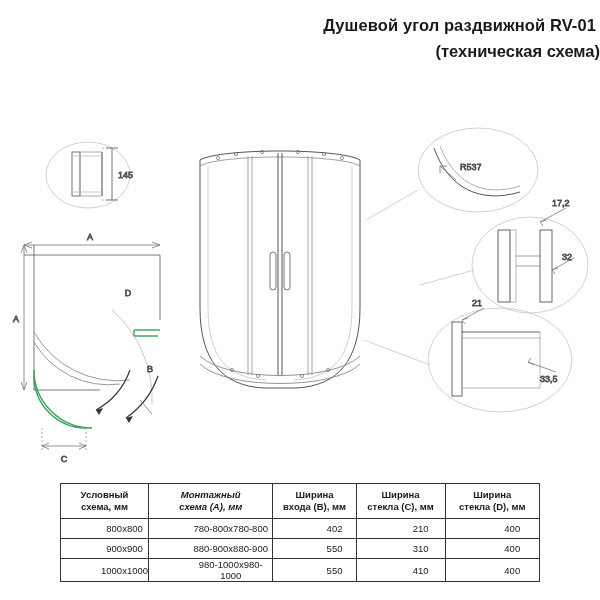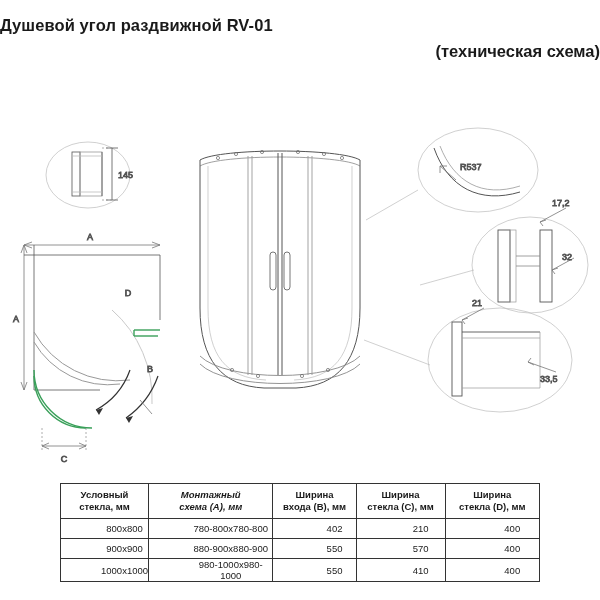--- a/index.html
+++ b/index.html
@@ -18,21 +18,21 @@
   .page {
     position: relative;
     width: 600px;
     height: 600px;
   }
   .title {
     position: absolute;
     top: 12px;
     left: 0;
     width: 596px;
-    text-align: left;
+    text-align: right;
     font-size: 16.5px;
     font-weight: bold;
     line-height: 26px;
     letter-spacing: 0.1px;
   }
   .subtitle {
     position: absolute;
     top: 38px;
     left: 0;
     width: 600px;
@@ -265,21 +265,21 @@
 
       </g>
     </svg>
   </div>
 
   <table class="specs">
     <thead>
       <tr>
         <th class="c0">
           <span>Условный</span><br>
-          <span>стекла, мм</span>
+          <span>схема, мм</span>
         </th>
         <th class="c1">
           <span>Монтажный</span><br>
           <span>схема (A), мм</span>
         </th>
         <th class="c2">
           <span>Ширина</span><br>
           <span>входа (B), мм</span>
         </th>
         <th class="c3">
@@ -297,21 +297,21 @@
         <td>800x800</td>
         <td>780-800x780-800</td>
         <td>402</td>
         <td>210</td>
         <td>400</td>
       </tr>
       <tr>
         <td>900x900</td>
         <td>880-900x880-900</td>
         <td>550</td>
-        <td>570</td>
+        <td>310</td>
         <td>400</td>
       </tr>
       <tr>
         <td>1000x1000</td>
         <td>980-1000x980-1000</td>
         <td>550</td>
         <td>410</td>
         <td>400</td>
       </tr>
     </tbody>

